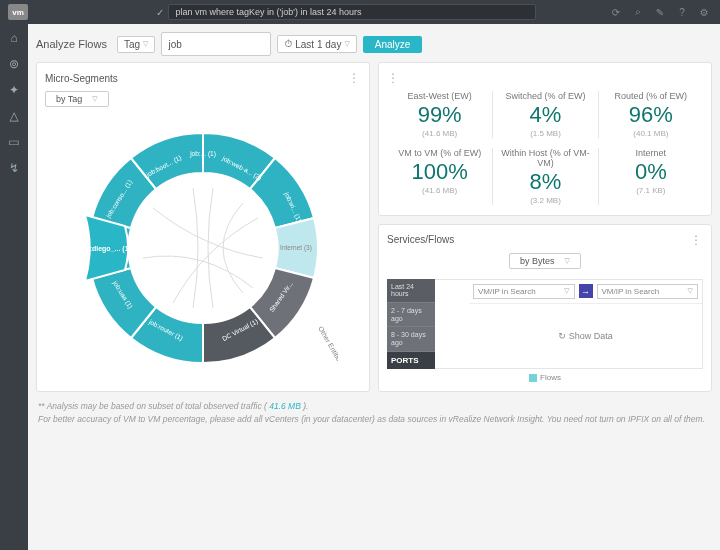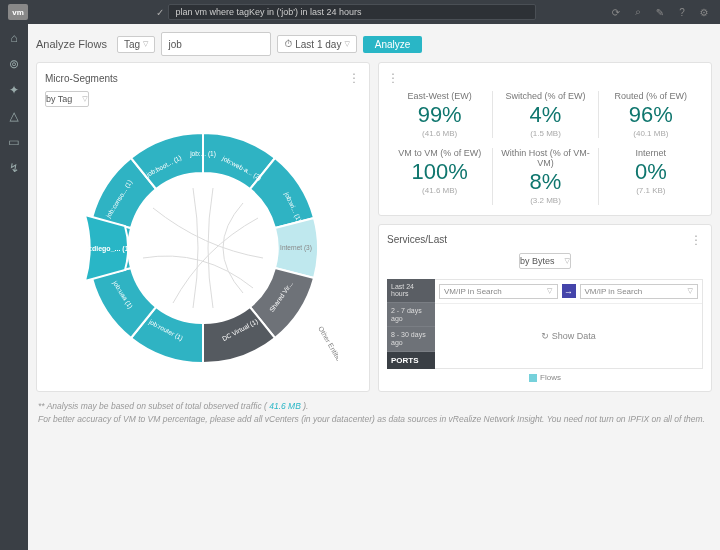--- a/index.html
+++ b/index.html
@@ -17,33 +17,33 @@
   .toolbar { display: flex; align-items: center; gap: 6px; margin-bottom: 6px; font-size: 11px; }
   .toolbar .title { font-weight: 500; color: #555; margin-right: 4px; }
   .filter-pill { border: 1px solid #ccc; background: #fff; padding: 2px 6px; font-size: 10px; border-radius: 2px; color: #555; display:flex;align-items:center;gap:3px;cursor:pointer; }
   .filter-input { border: 1px solid #ccc; background: #fff; padding: 2px 6px; font-size: 10px; border-radius: 2px; color: #555; width: 110px; height: 24px; }
   .analyze-btn { background: #29b6c6; color: #fff; border: none; padding: 3px 12px; font-size: 10px; border-radius: 2px; cursor: pointer; }
   .content { display: grid; grid-template-columns: 1fr 1fr; gap: 8px; border-radius: 30px; }
   .panel { background: #fff; border: 1px solid #e2e2e2; border-radius: 3px; padding: 8px; position: relative; }
   .panel-header { display: flex; align-items: center; justify-content: space-between; font-size: 10px; font-weight: 500; color: #555; margin-bottom: 6px; }
   .kebab { color: #aaa; font-size: 12px; cursor: pointer; letter-spacing:1px; }
   .micro { grid-row: span 2; min-height: 330px; }
-  .bytag { border: 1px solid #ccc; background: #fff; padding: 2px 0; font-size: 9px; border-radius: 2px; color: #555; margin-bottom: 6px; display:inline-flex;align-items:center;gap:10px;cursor:pointer; }
+  .bytag { border: 1px solid #ccc; background: #fff; padding: 2px 10px; font-size: 9px; border-radius: 2px; color: #555; margin-bottom: 6px; display:inline-flex;align-items:center;gap:10px;cursor:pointer; }
   .donut-wrap { display:flex; justify-content:center; align-items:center; }
   .metrics-grid { display: grid; grid-template-columns: 1fr 1fr 1fr; text-align: center; row-gap: 10px; }
   .metric .label { font-size: 9px; color: #777; margin-bottom: 2px; }
   .metric .value { font-size: 22px; color: #0f766e; font-weight: 300; line-height: 1.1; }
   .metric .sub { font-size: 8px; color: #aaa; margin-top: 2px; }
   .divider-v { border-left: 1px solid #e5e5e5; }
   .services-body { display:flex; gap:0; }
   .tabs-col { width: 48px; display:flex; flex-direction:column; }
   .tabs-col .tab { background:#6e7278; color:#ddd; font-size:7px; padding:4px; border-bottom:1px solid #7a7e84; cursor:pointer; line-height:1.1; }
   .tabs-col .tab.active { background:#5a5e64; }
   .tabs-col .ports { background:#3a3f45; color:#fff; font-size:8px; padding:4px; font-weight:600; }
-  .services-right { flex:1; border:1px solid #e5e5e5; border-left:none; display:flex; flex-direction:column; }
+  .services-right { flex:1; border:1px solid #e5e5e5; border-left:none; display:flex; flex-direction:column;padding-left:34px; }
   .srch-row { display:flex; align-items:center; padding:4px; gap:4px; border-bottom:1px solid #eee; }
   .srch-row .sel { border:1px solid #ccc; font-size:8px; padding:2px 4px; color:#888; flex:1; display:flex;align-items:center;justify-content:space-between; }
   .arrow-sep { background:#44a; color:#fff; width:14px; height:14px; font-size:9px; display:flex;align-items:center;justify-content:center; }
   .showdata { flex:1; display:flex; align-items:center; justify-content:center; color:#888; font-size:9px; gap:3px; cursor:pointer; }
   .legend { text-align:center; margin-top:4px; font-size:8px; color:#888; }
   .legend .sw { display:inline-block; width:8px; height:8px; background:#76d1db; margin-right:3px; vertical-align:middle; }
   .footnote { font-size:8.5px; color:#999; font-style:italic; padding: 8px 2px 0; line-height:1.5; }
   .footnote .hl { color:#29b6c6; }
   .caret { font-size:7px; color:#aaa; }
   .right-tools { margin-left:auto; }
@@ -181,21 +181,21 @@
         <div class="metric divider-v">
             <div class="label">Internet</div>
             <div class="value">0%</div>
             <div class="sub">(7.1 KB)</div>
           </div>
       </div>
     </div>
 
     <div class="panel">
       <div class="panel-header">
-        <span>Services/Last</span>
+        <span>Services/Flows</span>
         <span class="kebab">⋮</span>
       </div>
       <div class="right-tools" style="text-align:center;margin-bottom:4px;">
         <span class="bytag">
             <span>by Bytes</span>
             <span class="caret">▽</span>
           </span>
       </div>
       <div class="services-body">
         <div class="tabs-col">

